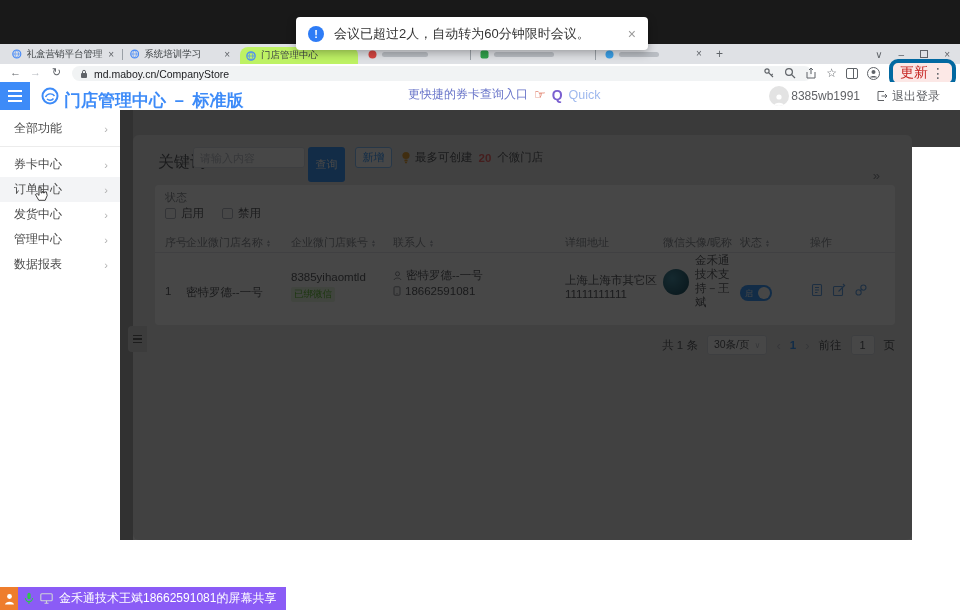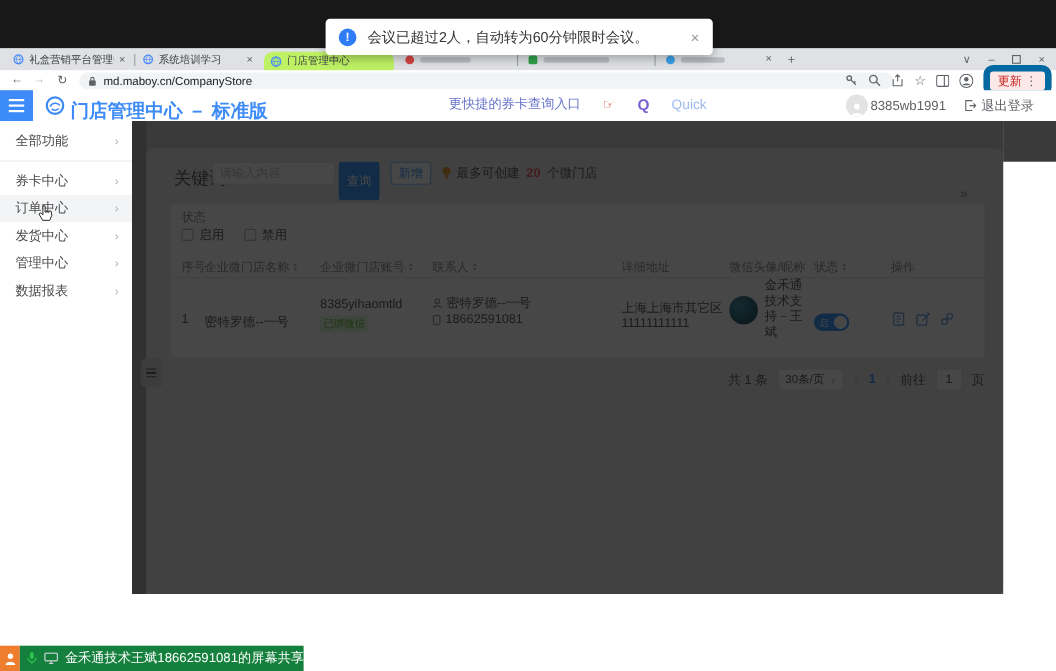--- a/index.html
+++ b/index.html
@@ -21,30 +21,30 @@
   .winctl{ position:absolute; top:0; height:20px; display:flex; align-items:center; font-size:10px; color:#5f6368; gap:16px; }
   .maxbox{ display:inline-block; width:8px; height:8px; border:1px solid #5f6368; }
 
   
   .toolbar{ position:absolute; left:0; top:64px; width:960px; height:18px; background:#fff; }
   .nav-ic{ position:absolute; top:2px; font-size:11px; color:#5f6368; }
   .urlpill{ position:absolute; left:72px; top:2px; width:740px; height:15px; border-radius:8px;
     background:#f1f3f4; display:flex; align-items:center; padding:0 8px; gap:6px; }
   .urltext{ font-size:10.5px; color:#202124; }
   .tb-right{ position:absolute; right:4px; top:1px; height:16px; display:flex; align-items:center; gap:9px; }
-  .updatepill{ display:flex; align-items:center; gap:3px; background:#fce8e6; border:6px solid #0369a1;
-    border-radius:9px; padding:1px 7px; font-size:11px; color:#c5221f; }
+  .updatepill{ display:flex; align-items:center; gap:3px; background:#fce8e6; border:4px solid #0369a1;
+    border-radius:9px; padding:1px 7px; font-size:14px; color:#c5221f; }
 
   
   .appheader{ position:absolute; left:0; top:82px; width:960px; height:28px; background:#fff; }
   .hamburger{ position:absolute; left:0; top:0; width:30px; height:28px; background:#3d8bf8;
     display:flex; flex-direction:column; justify-content:center; align-items:center; gap:3px; cursor:pointer; }
   .hamburger i{ display:block; width:14px; height:2px; background:#fff; }
   .apptitle{ position:absolute; left:64px; top:7px; font-size:17px; font-weight:bold; color:#3d8bf8; white-space:nowrap; }
-  .quickrow{ position:absolute; left:408px; top:4px; display:flex; align-items:center; gap:20px; }
+  .quickrow{ position:absolute; left:408px; top:4px; display:flex; align-items:center; gap:6px; }
   .quicklink{ font-size:12px; color:#6672c8; }
   .finger{ font-size:13px; color:#d44c2e; }
   .qmark{ font-size:14px; font-weight:bold; color:#7a5fd0; }
   .quicktxt{ font-size:12.5px; color:#9fb9ee; }
   .userarea{ position:absolute; right:20px; top:4px; display:flex; align-items:center; gap:2px; }
   .avatar-sm{ width:20px; height:20px; border-radius:50%; background:#e3e3e3; display:flex; align-items:flex-end; justify-content:center; overflow:hidden; }
   .username{ font-size:12px; color:#606266; }
   .logout{ display:flex; align-items:center; gap:4px; font-size:12px; color:#606266; cursor:pointer; margin-left:14px; }
 
   
@@ -120,21 +120,21 @@
     border-radius:4px; box-shadow:0 3px 10px rgba(0,0,0,.3); display:flex; align-items:center;
     padding:0 12px; z-index:100; }
   .toast .ticon{ width:16px; height:16px; border-radius:50%; background:#2e7cf6; color:#fff;
     font-size:11px; font-weight:bold; display:flex; align-items:center; justify-content:center; flex:0 0 auto; }
   .toast .ttxt{ font-size:13px; color:#333; margin-left:10px; white-space:nowrap; }
   .toast .tclose{ margin-left:auto; color:#9a9a9a; font-size:14px; cursor:pointer; }
 
   
   .sharebar{ position:absolute; left:0; top:587px; height:23px; display:flex; align-items:stretch; z-index:110; }
   .share-app{ width:18px; background:#ee7d2d; display:flex; align-items:center; justify-content:center; }
-  .share-body{ background:#15803d; display:flex; align-items:center; gap:6px; padding:0 0 0 6px; }
+  .share-body{ background:#8b5cf6; display:flex; align-items:center; gap:6px; padding:0 10px 0 6px; }
   .share-txt{ color:#fff; font-size:12px; white-space:nowrap; }
 
   .cursor{ position:absolute; left:34px; top:186px; z-index:120; pointer-events:none; }
 </style>
 </head>
 <body>
 
 <div class="screen">
 
   <div class="topbar"></div>

